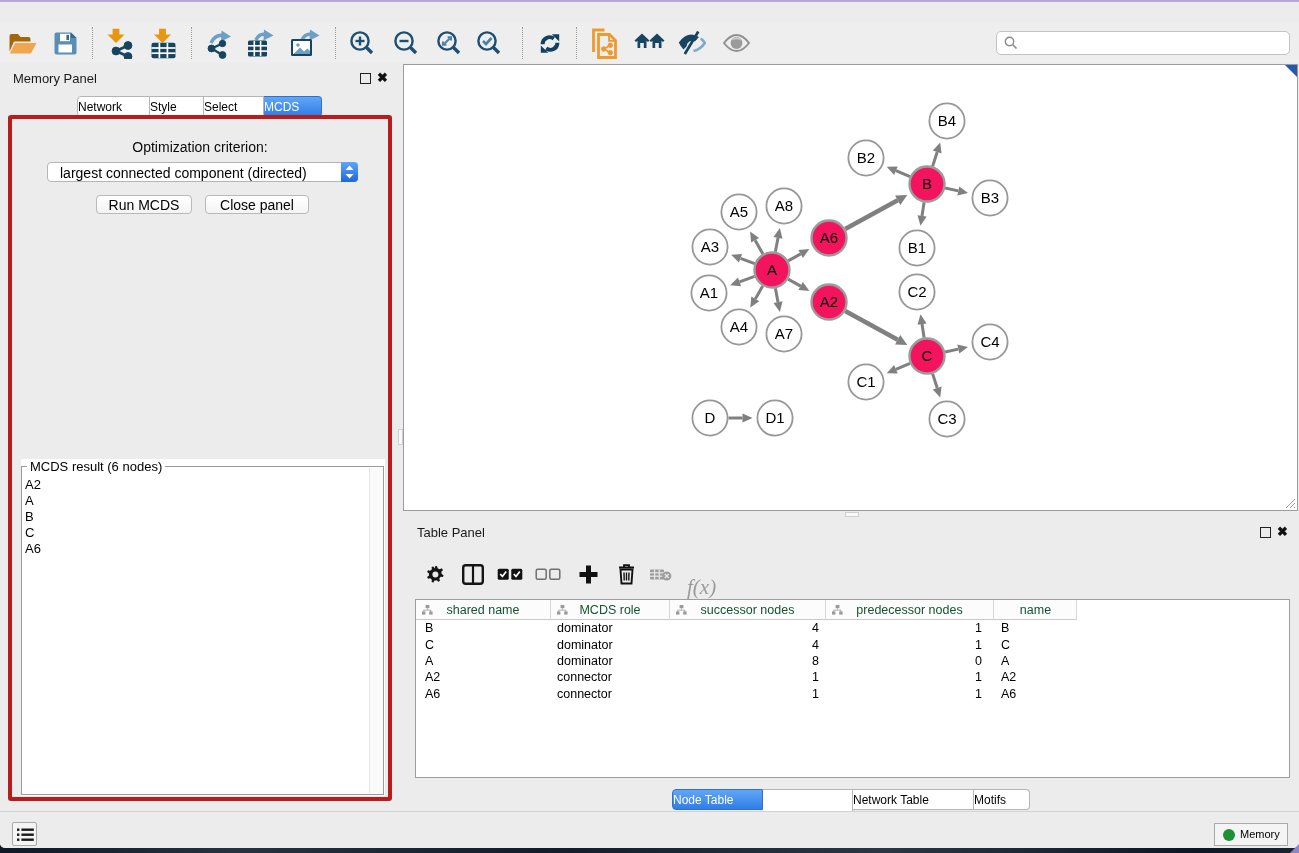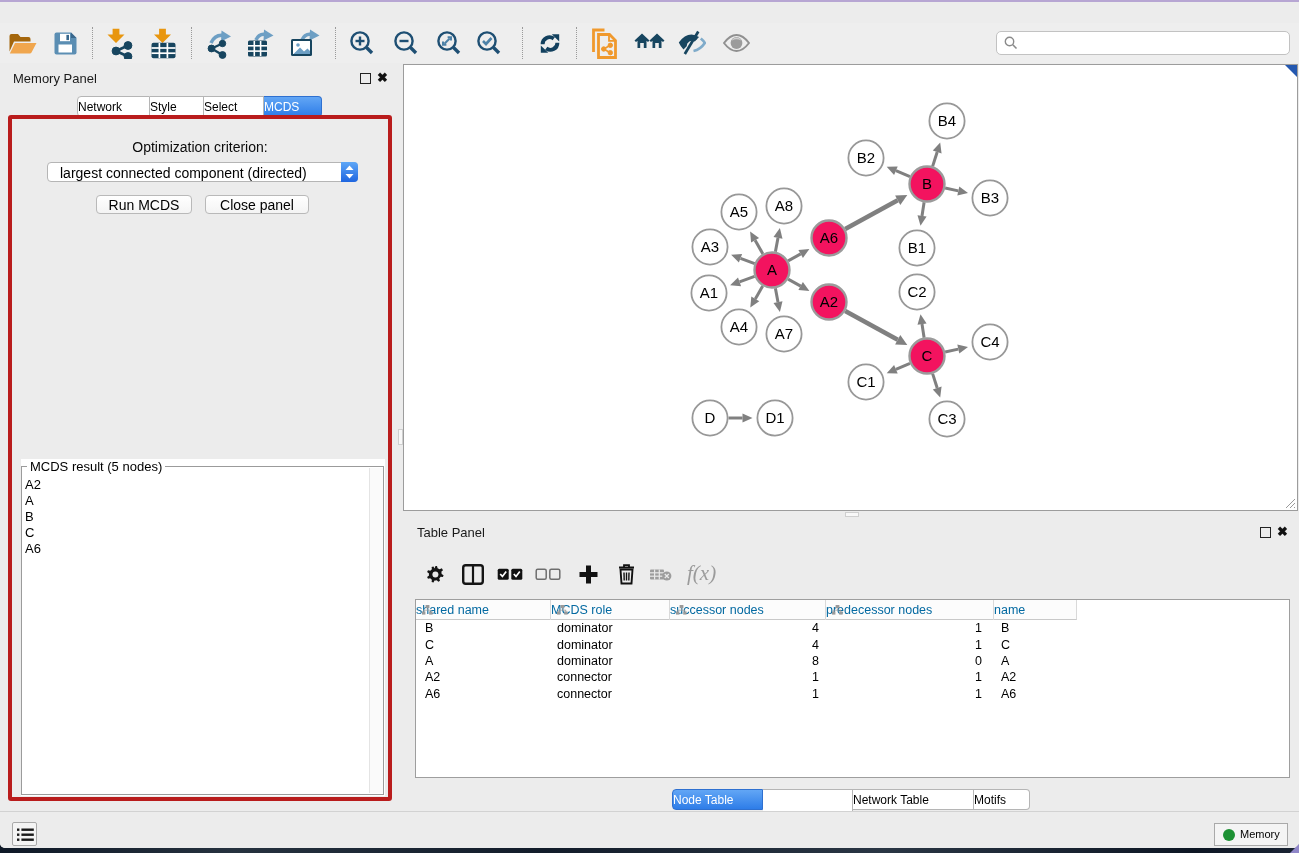--- a/index.html
+++ b/index.html
@@ -36,21 +36,21 @@
 .nw{position:absolute;left:403px;top:64px;width:895px;height:447px;border:1px solid #9c9c9c;background:#fff}
 .nwt{position:absolute;left:0;top:0;width:100%;height:22px;background:linear-gradient(#fafafa,#d6d6d6);border-bottom:1px solid #a8a8a8}
 .nwt .tt{position:absolute;width:100%;top:3px;text-align:center;font-size:13px;color:#2e2e2e}
 .nw .tl{top:5.5px}
 .corner{position:absolute;right:0;top:0;width:0;height:0;border-left:12px solid transparent;border-top:12px solid #2458b0}
 
 .tp{position:absolute;left:403px;top:520px;width:896px;height:291px}
 .ttool{position:absolute;left:12px;top:36px;right:9px;height:37px}
 .tbl{position:absolute;left:12px;top:79px;right:9px;height:179px;background:#fff;border:1px solid #9e9e9e}
 .thead{position:absolute;left:0;top:0;right:0;height:20px;background:#fcfcfc;border-bottom:1px solid #c9c9c9}
-.th{position:absolute;top:0;height:20px;font-size:12.5px;color:#0369a1;line-height:20px;border-right:1px solid #d9d9d9}
+.th{position:absolute;top:0;height:20px;font-size:12.5px;color:#14532d;text-align:center;line-height:20px;border-right:1px solid #d9d9d9}
 .trow{position:absolute;font-size:12.5px;color:#000;height:16px;line-height:16px}
 .btabs{position:absolute;left:269px;top:269px;display:flex}
 
 .status{position:absolute;left:0;top:811px;width:100%;height:37px;border-top:1px solid #d2d2d2;background:#ececec}
 .sbtn{position:absolute;background:#f4f4f4;border:1px solid #a9a9a9}
 </style></head><body>
 <div class="desk"></div>
 <div style="position:absolute;right:0;bottom:0;width:0;height:0;border-left:9px solid transparent;border-bottom:9px solid #8f86c8;z-index:5"></div>
 <div class="app">
 <div class="toplin"></div>
@@ -241,21 +241,21 @@
             <svg width="17" height="20" viewBox="0 0 17 20" style="position:absolute;left:0;top:0">
               <path d="M4.5 8 L8.5 3.5 L12.5 8 Z" fill="#fff"></path>
               <path d="M4.5 12 L8.5 16.5 L12.5 12 Z" fill="#fff"></path>
             </svg>
           </span>
         </div>
 <div class="btn" style="left:84px;top:76px;width:96px;height:19px;line-height:18px">Run MCDS</div>
 <div class="btn" style="left:193px;top:76px;width:104px;height:19px;line-height:18px">Close panel</div>
 <div class="grp" style="left:9px;top:340px;width:364px;height:337px">
 <div class="grpb"></div>
-<div class="grplab">MCDS result (5 nodes)</div>
+<div class="grplab">MCDS result (6 nodes)</div>
 <div class="grpsb"></div>
 <div class="lst">A2<br>A<br>B<br>C<br>A6</div>
 </div>
 </div>
 </div>
 
 <div class="nw">
 <div class="corner"></div>
 <div style="position:absolute;left:0;top:22px;width:893px;height:423px;overflow:hidden">
 <svg width="894" height="425" viewBox="0 0 894 425" font-family="&quot;Liberation Sans&quot;,sans-serif">
@@ -407,21 +407,21 @@
             <g stroke="#e9e9e9" stroke-width="1.2">
               <line x1="1" y1="5.8" x2="15" y2="5.8"></line>
               <line x1="1" y1="9.2" x2="15" y2="9.2"></line>
               <line x1="5.6" y1="2.5" x2="5.6" y2="12.5"></line>
               <line x1="10.3" y1="2.5" x2="10.3" y2="12.5"></line>
             </g>
             <circle cx="17.8" cy="9" r="4.6" fill="#9d9d9d"></circle>
             <path d="M15.8 7 L19.8 11 M19.8 7 L15.8 11" stroke="#e9e9e9" stroke-width="1.3"></path>
           </svg>
         </span>
-<span style="position:absolute;left:272px;top:5px;font-family:'Liberation Serif',serif;font-style:italic;font-size:21px;color:#9b9b9b">f(x)</span>
+<span style="position:absolute;left:272px;top:19px;font-family:'Liberation Serif',serif;font-style:italic;font-size:21px;color:#9b9b9b">f(x)</span>
 </div>
 <div class="tbl">
 <div class="thead" style="width:661px;border-right:1px solid #d9d9d9">
 <span class="th" style="left:0;width:135px"><svg width="11" height="10" viewBox="0 0 11 10" style="position:absolute;left:6px;top:5px">
               <g fill="#9a9a9a">
                 <rect x="3.6" y="0" width="3.8" height="3.2"></rect>
                 <rect x="0" y="6.4" width="3.4" height="3.2"></rect>
                 <rect x="7.2" y="6.4" width="3.4" height="3.2"></rect>
                 <path d="M5.2 3.2 L5.8 3.2 L5.8 4.8 L9.2 4.8 L9.2 6.6 L8.4 6.6 L8.4 5.6 L2.2 5.6 L2.2 6.6 L1.4 6.6 L1.4 4.8 L5.2 4.8 Z"></path>
               </g>

